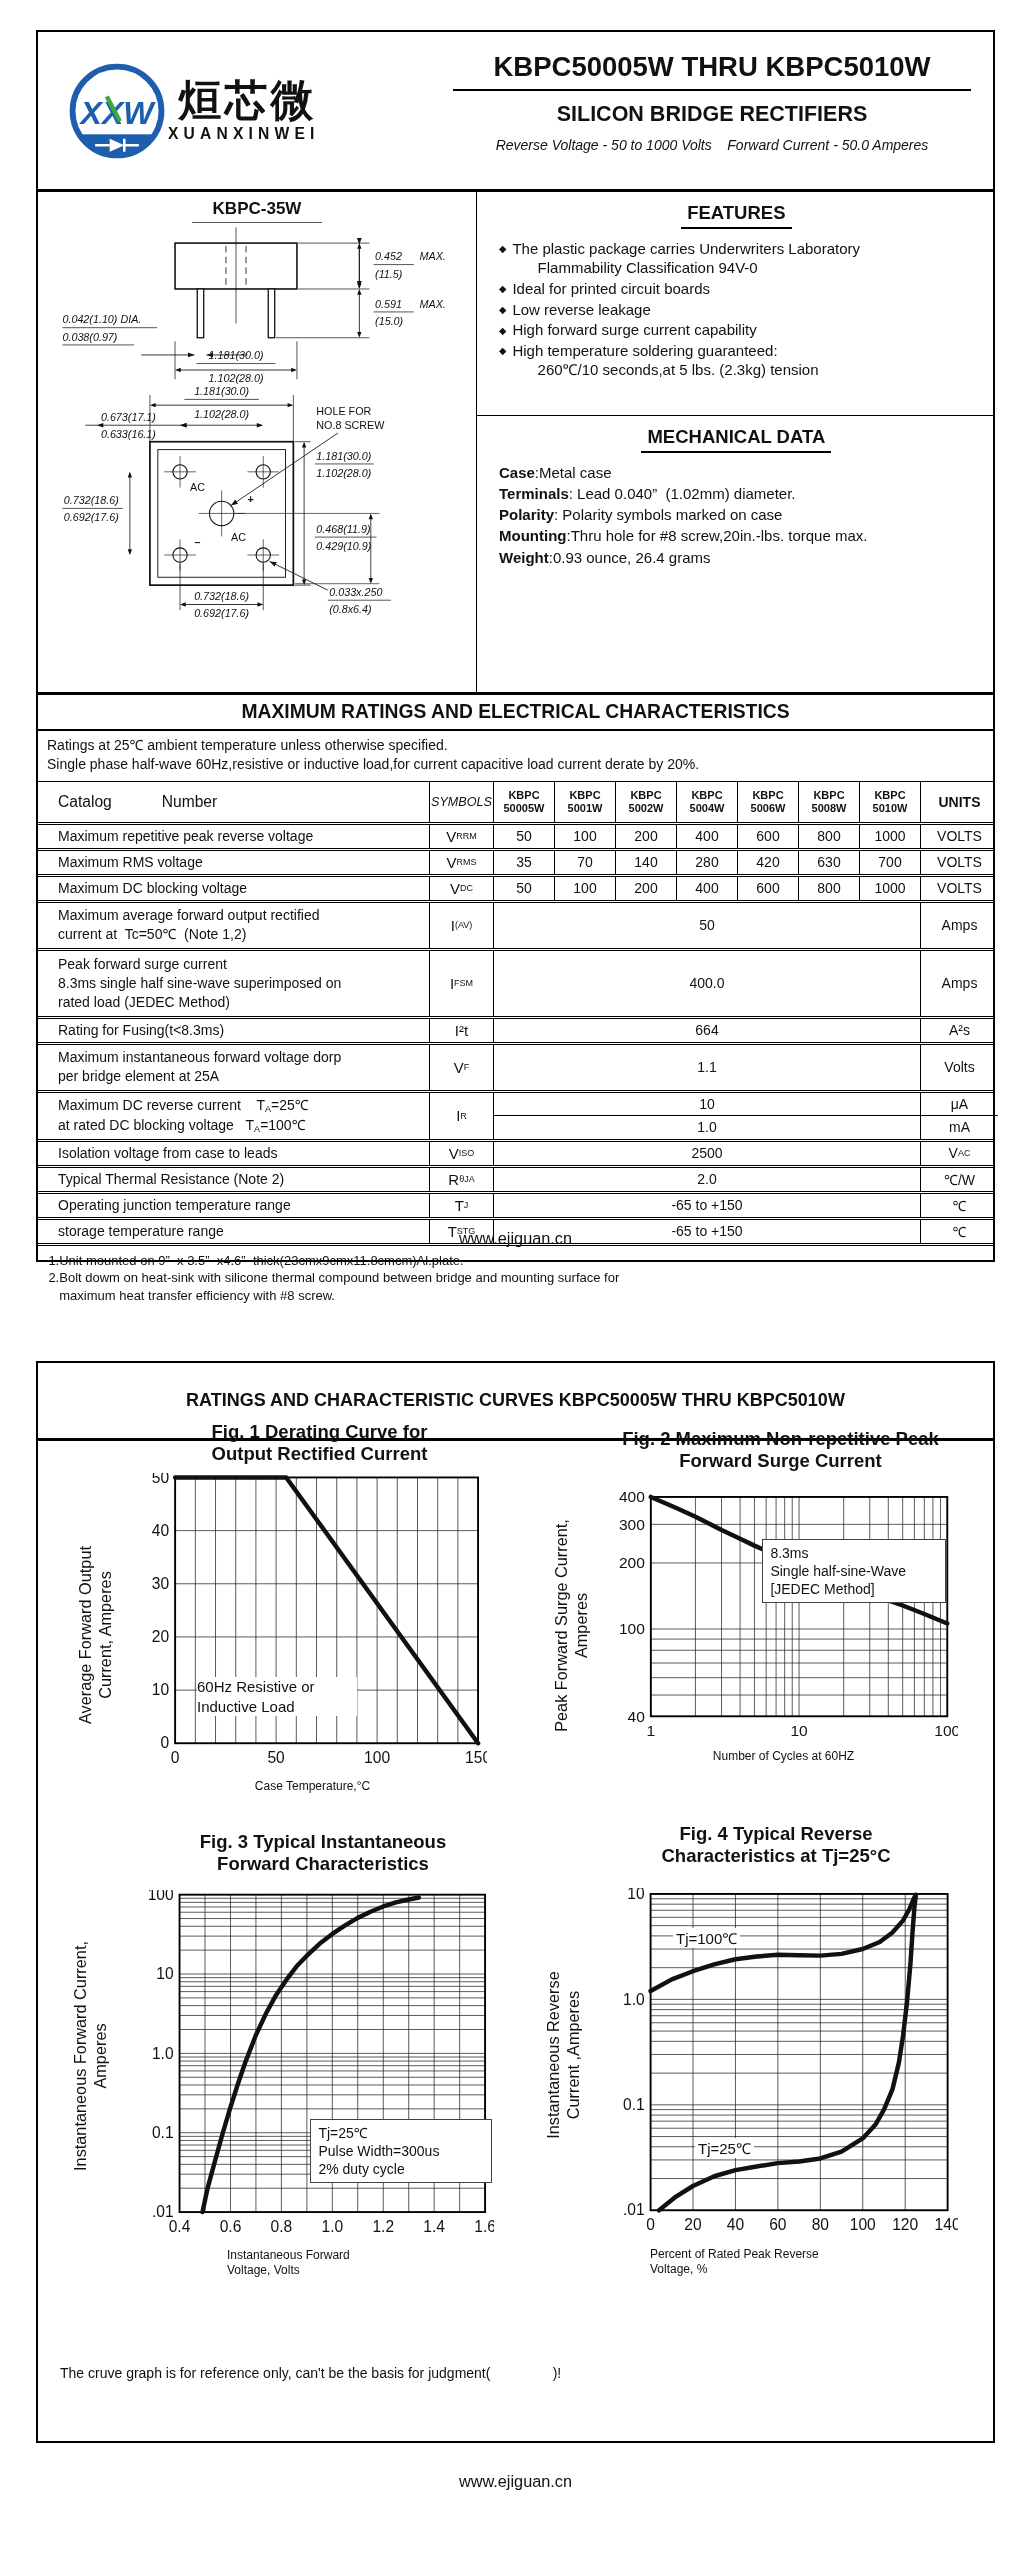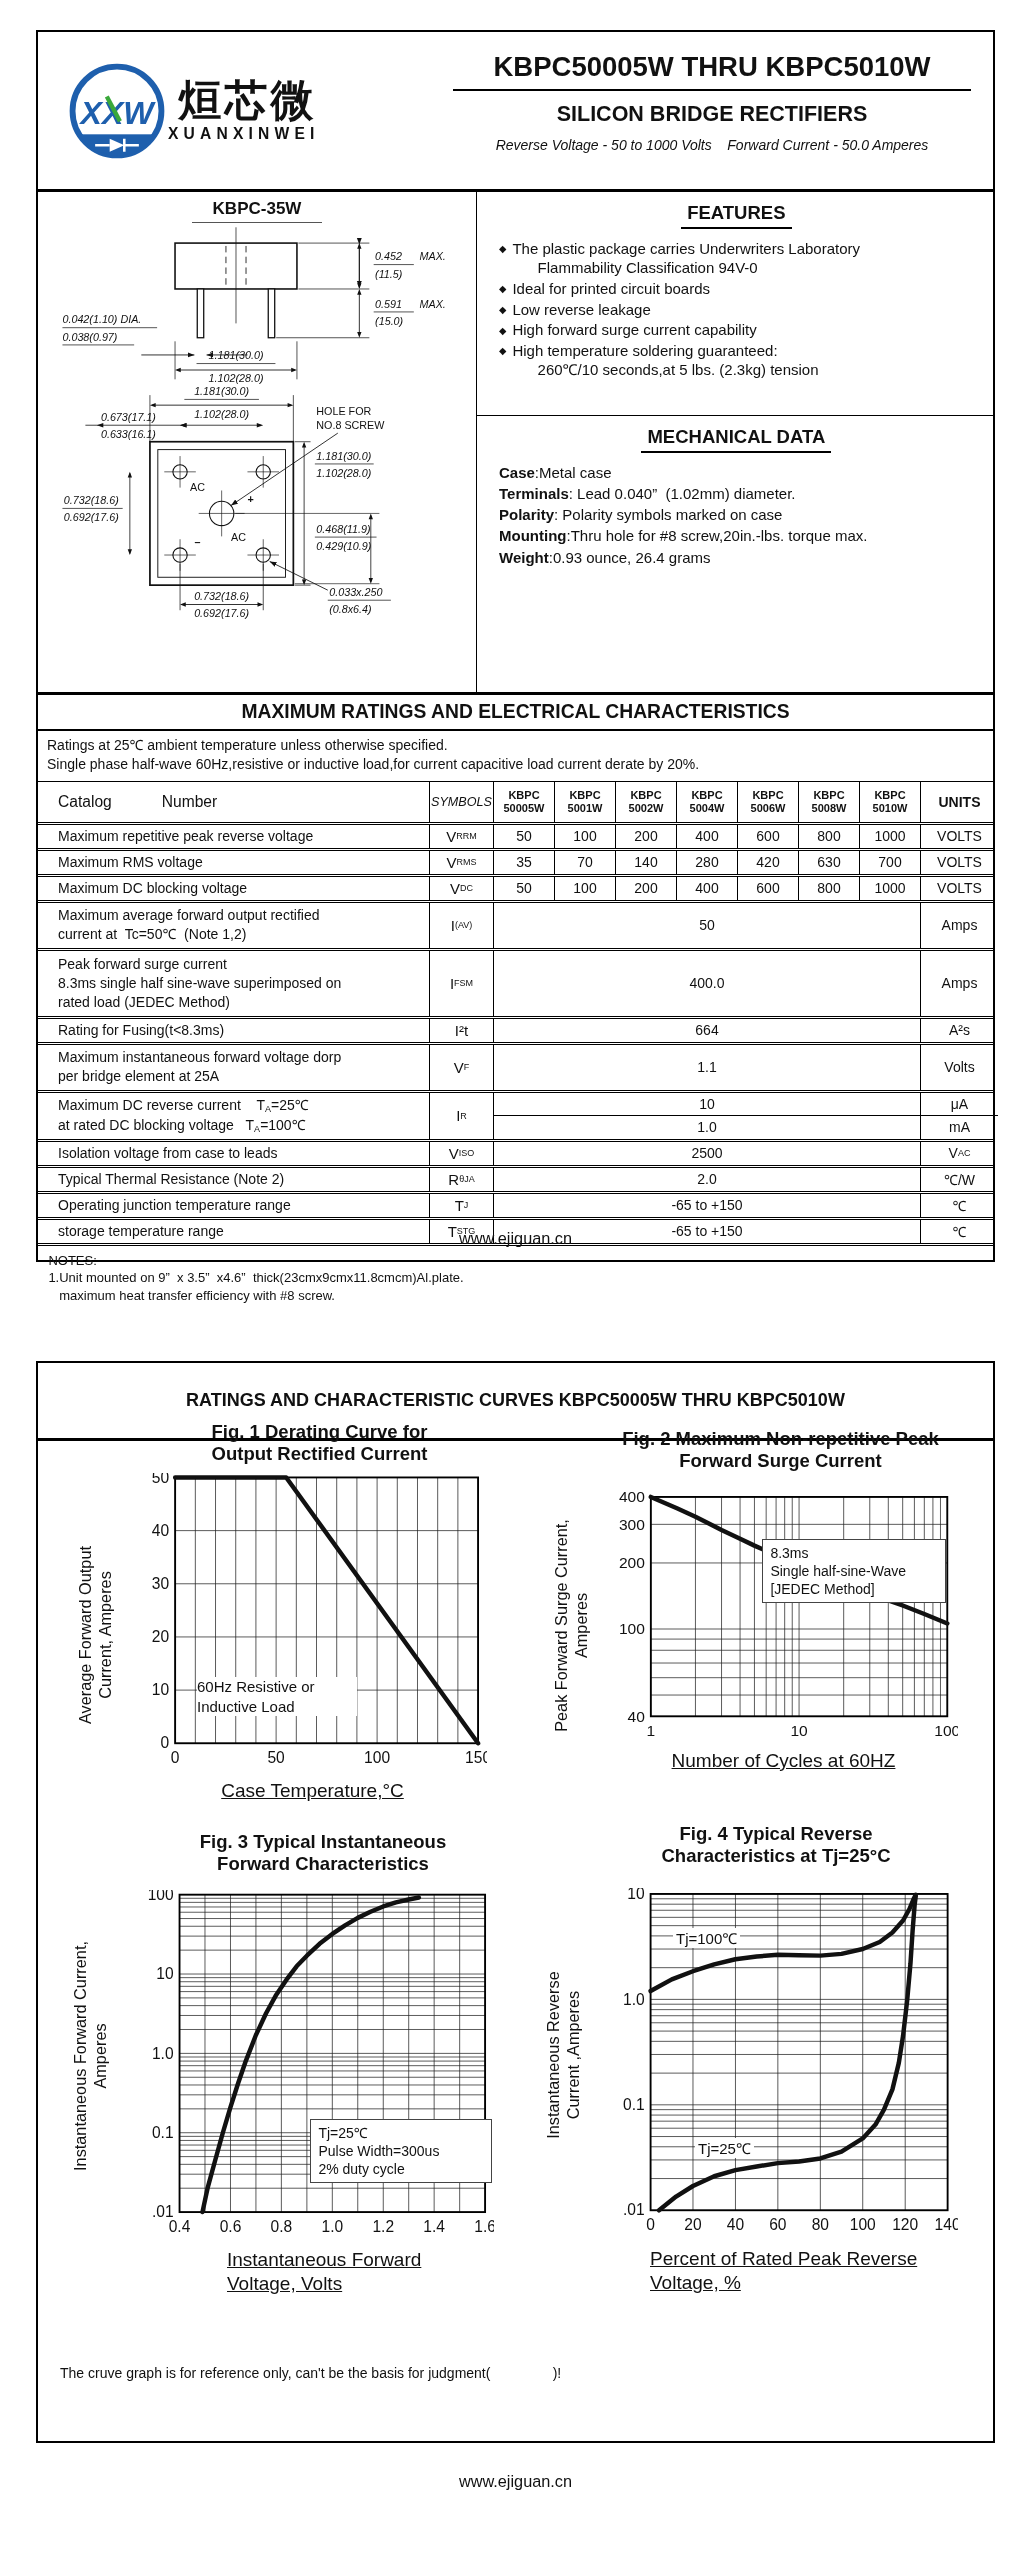--- a/index.html
+++ b/index.html
@@ -59,21 +59,21 @@
   #notes{padding:6px 0 0 10.4px;font-size:13px;line-height:1.35;}
   .pfoot{position:absolute;left:0;right:0;bottom:12px;text-align:center;font-size:16.3px;}
 
   
   #p2-banner{border-bottom:3px solid #000;text-align:center;font-weight:bold;font-size:18px;padding:27px 0;}
   .fig{position:absolute;}
   .fig-title{font-weight:bold;font-size:18.5px;line-height:1.2;text-align:center;}
   .fig svg{position:absolute;}
   .fig svg text{font-family:"Liberation Sans",sans-serif;}
   .vlab{position:absolute;transform-origin:0 0;transform:rotate(-90deg);text-align:center;font-size:16.3px;line-height:1.22;}
-  .xlab{position:absolute;font-size:19px;line-height:1.25;text-decoration:underline;}
+  .xlab{position:absolute;font-size:12px;line-height:1.25;}
   .annot{position:absolute;background:#fff;font-size:15px;line-height:1.3;}
   .annot.box{border:1.1px solid #444;padding:3.7px 7.4px;font-size:14px;}
   .clab{position:absolute;background:#fff;font-size:15px;padding:0 3px;}
   #disclaimer{position:absolute;left:22px;top:1002px;font-size:14px;}
   #foot2{position:absolute;top:2472px;left:0;width:1031px;text-align:center;font-size:16.3px;}
 </style>
 </head>
 <body>
 
 <div class="page" id="page1">
@@ -455,22 +455,22 @@
       <div class="tc sym">
           <span>T</span>
           <sub class="s">STG</sub>
         </div>
       <div class="tc" style="grid-column:span 7;">-65 to +150</div>
       <div class="tc">℃</div>
     </div>
   </div>
 
   <div id="notes">
-    <div>NOTES:</div>
     <div>1.Unit mounted on 9”&nbsp; x 3.5”&nbsp; x4.6”&nbsp; thick(23cmx9cmx11.8cmcm)Al.plate.</div>
+    <div>2.Bolt dowm on heat-sink with silicone thermal compound between bridge and mounting surface for</div>
     <div>&nbsp;&nbsp;&nbsp;maximum heat transfer efficiency with #8 screw.</div>
   </div>
 
   <div class="pfoot">www.ejiguan.cn</div>
 </div>
 
 <div class="page" id="page2">
   <div id="p2-banner">RATINGS AND CHARACTERISTIC CURVES KBPC50005W THRU KBPC5010W</div>
 
   <div class="fig" style="left:11px;top:58px;width:464px;height:401px;">

